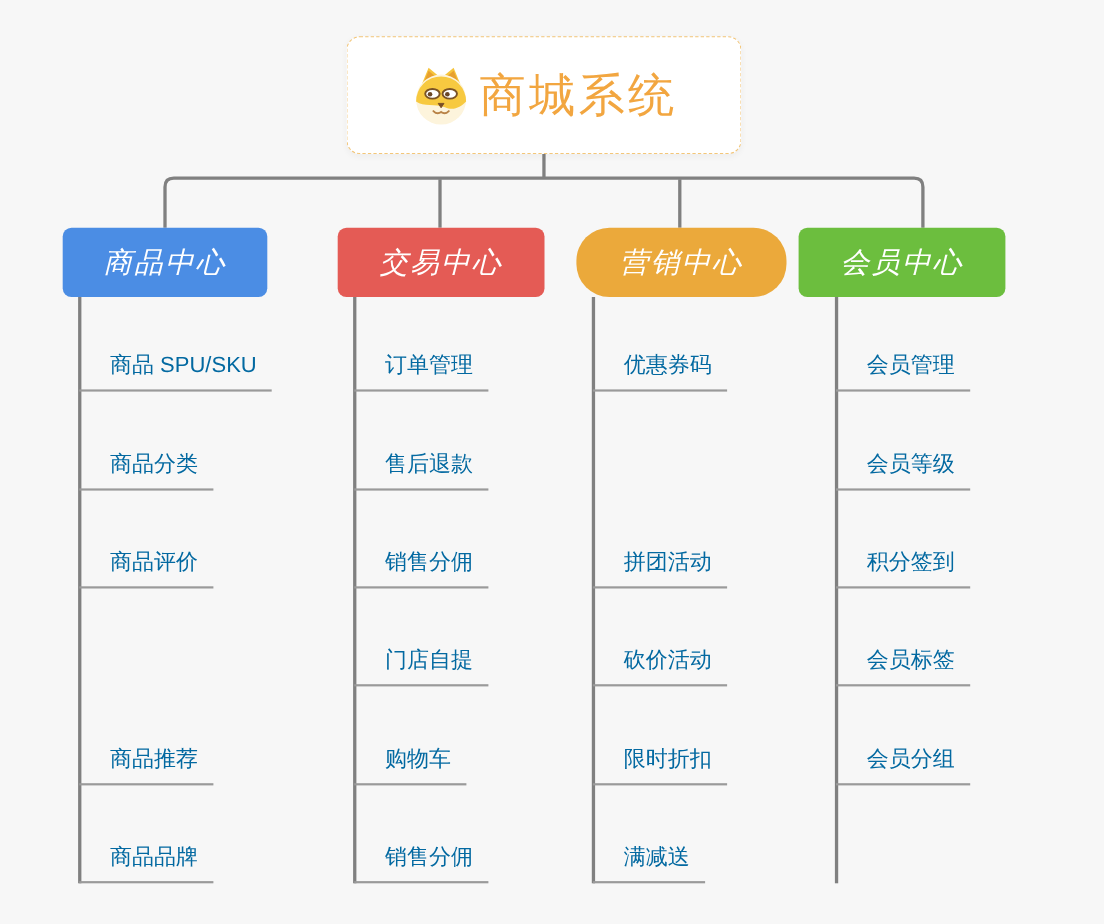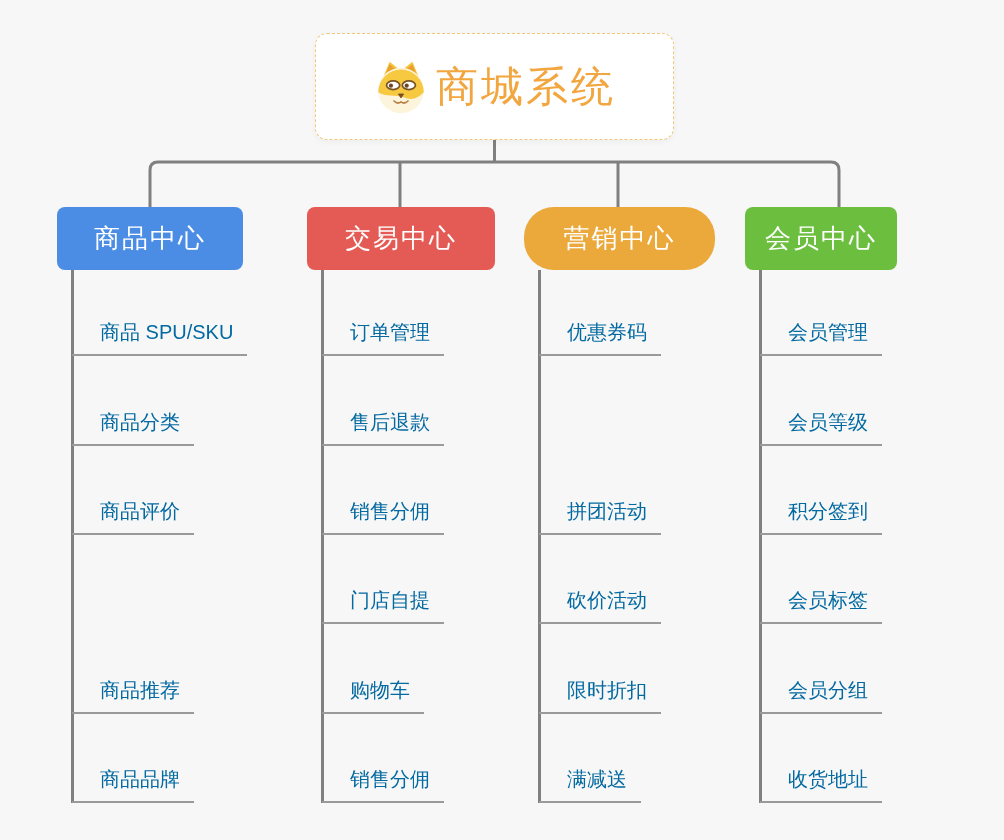--- a/index.html
+++ b/index.html
@@ -10,25 +10,25 @@
   .root{position:absolute;left:315px;top:33px;width:359px;height:107px;background:#ffffff;
         border:1px dashed #f3c679;border-radius:12px;box-sizing:border-box;
         display:flex;align-items:center;justify-content:center;gap:7px;
         box-shadow:0 2px 6px rgba(0,0,0,0.04);}
   .root-title{font-size:42px;font-weight:500;letter-spacing:3px;color:#F2A640;line-height:1;}
   .dog{width:56px;height:56px;flex:0 0 auto;}
 
   
   .hdr{position:absolute;top:207px;height:63px;border-radius:8px;color:#ffffff;
        font-size:26px;font-weight:500;letter-spacing:2px;display:flex;align-items:center;
-       justify-content:center;box-sizing:border-box;cursor:default;}
+       justify-content:center;box-sizing:border-box;cursor:default;font-style:italic;}
   .hdr0{left:57px;width:186px;}
   .hdr1{left:307px;width:188px;}
   .hdr2{left:524px;width:191px;border-radius:30px;}
-  .hdr3{left:745px;width:152px;}
+  .hdr3{left:726px;width:188px;}
 
   
   .trunk{position:absolute;top:270px;width:3px;height:533px;background:#808080;}
   .tr0{left:71px;} .tr1{left:321px;} .tr2{left:538px;} .tr3{left:759px;}
 
   
   .item{position:absolute;white-space:nowrap;font-size:20px;color:#0369a1;line-height:26px;
         padding:0 14px 9px 28px;border-bottom:2px solid #9a9a9a;cursor:default;}
   .it0{left:72px;} .it1{left:322px;} .it2{left:539px;} .it3{left:760px;}
   .r0{top:319px;} .r1{top:409px;} .r2{top:498px;} .r3{top:587px;} .r4{top:677px;} .r5{top:766px;}
@@ -90,15 +90,14 @@
   <div class="item it2 r2">拼团活动</div>
   <div class="item it2 r3">砍价活动</div>
   <div class="item it2 r4">限时折扣</div>
   <div class="item it2 r5">满减送</div>
 
   <div class="item it3 r0">会员管理</div>
   <div class="item it3 r1">会员等级</div>
   <div class="item it3 r2">积分签到</div>
   <div class="item it3 r3">会员标签</div>
   <div class="item it3 r4">会员分组</div>
-  <div class="item it3 r5">收货地址</div>
 
 </div>
 
 </body></html>

